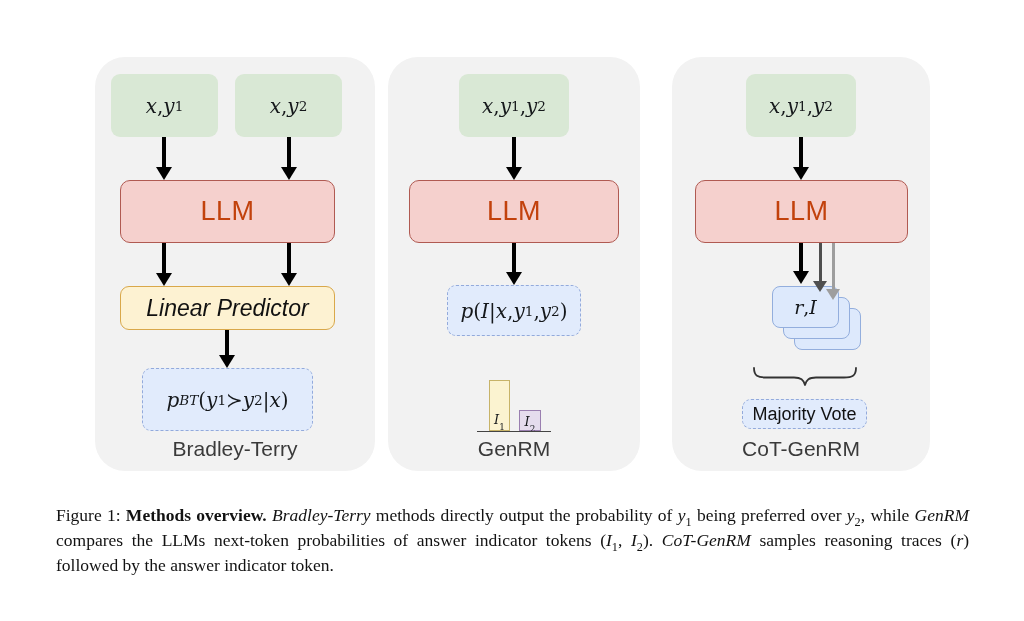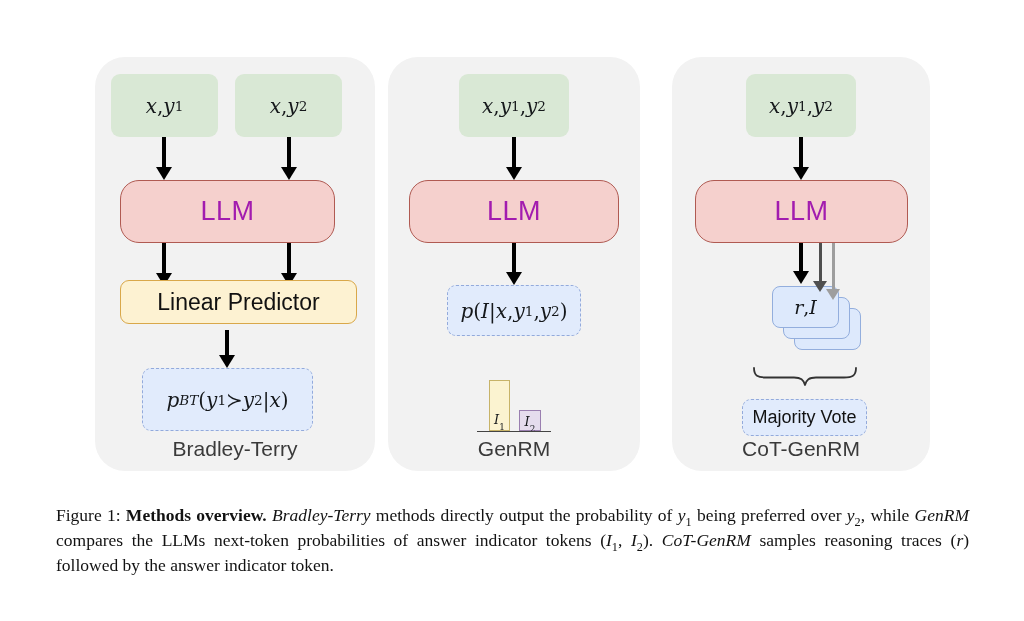--- a/index.html
+++ b/index.html
@@ -8,22 +8,22 @@
   .panel{position:absolute;top:57px;height:414px;background:#f2f2f2;border-radius:30px;}
   #panel-bt{left:95px;width:280px;}
   #panel-genrm{left:388px;width:252px;}
   #panel-cot{left:672px;width:258px;}
 
   .node{position:absolute;display:flex;align-items:center;justify-content:center;
         box-sizing:border-box;text-align:center;}
   .math{font-family:"DejaVu Serif","Liberation Serif",serif;color:#15181b;}
   .math sub{font-size:68%;line-height:0;}
   .green{background:#d9e8d5;border-radius:9px;font-size:20px;}
-  .red{background:#f5d0cd;border:1.7px solid #b05a52;border-radius:19px;
-       font-size:27px;color:#a21caf;letter-spacing:.5px;}
+  .red{background:#f5d0cd;border:1.7px solid #b05a52;border-radius:10px;
+       font-size:27px;color:#c2410c;letter-spacing:.5px;}
   .orange{background:#fdf2d2;border:1.7px solid #d9a84a;border-radius:9px;
        font-size:23px;color:#111;}
   .dashedblue{background:#e1ebfc;border:1.7px dashed #93aadb;border-radius:9px;font-size:20px;}
   .card{position:absolute;width:65px;height:40px;background:#dde9fc;
         border:1.4px solid #93aedd;border-radius:8px;display:flex;
         align-items:center;justify-content:center;font-size:19px;}
   .panel-label{position:absolute;top:380px;left:0;width:100%;text-align:center;
         font-size:21px;color:#3a3a3a;}
 
   .arrow{position:absolute;width:16px;display:flex;flex-direction:column;align-items:center;}
@@ -71,21 +71,21 @@
 
     <div class="arrow" style="left:61px;top:186px;height:43px;">
       <div class="stem"></div>
       <div class="head"></div>
     </div>
     <div class="arrow" style="left:186px;top:186px;height:43px;">
       <div class="stem"></div>
       <div class="head"></div>
     </div>
 
-    <div class="node orange" style="left:25px;top:223px;width:237px;height:44px;">Linear Predictor</div>
+    <div class="node orange" style="left:25px;top:229px;width:215px;height:44px;font-style:italic;">Linear Predictor</div>
 
     <div class="arrow" style="left:124px;top:273px;height:38px;">
       <div class="stem"></div>
       <div class="head"></div>
     </div>
 
     <div class="node dashedblue math" style="left:47px;top:311px;width:171px;height:63px;"><i>p</i><sub><i>BT</i></sub>(<i>y</i><sub>1</sub> ≻ <i>y</i><sub>2</sub>|<i>x</i>)</div>
 
     <div class="panel-label">Bradley-Terry</div>
   </div>
@@ -144,20 +144,20 @@
     </div>
     <div class="arrow light" style="left:153px;top:186px;height:57px;">
       <div class="stem"></div>
       <div class="head"></div>
     </div>
 
     <svg class="brace" width="106" height="22" viewBox="0 0 106 22">
       <path d="M2,2 C2,10 6,11.5 14,11.5 L42,11.5 C49,11.5 51.5,13.5 53,19 C54.5,13.5 57,11.5 64,11.5 L92,11.5 C100,11.5 104,10 104,2" fill="none" stroke="#333" stroke-width="1.8" stroke-linecap="round" stroke-linejoin="round"></path>
     </svg>
 
-    <div class="node dashedblue" style="left:70px;top:342px;width:125px;height:37px;font-size:18px;font-family:'Liberation Sans',sans-serif;color:#111;">Majority Vote</div>
+    <div class="node dashedblue" style="left:70px;top:342px;width:125px;height:30px;font-size:18px;font-family:'Liberation Sans',sans-serif;color:#111;">Majority Vote</div>
 
     <div class="panel-label">CoT-GenRM</div>
   </div>
 
   <div class="caption">Figure 1: <b>Methods overview.</b> <i>Bradley-Terry</i> methods directly output the probability of <i>y</i><sub>1</sub> being preferred over <i>y</i><sub>2</sub>, while <i>GenRM</i> compares the LLMs next-token probabilities of answer indicator tokens (<i>I</i><sub>1</sub>, <i>I</i><sub>2</sub>). <i>CoT-GenRM</i> samples reasoning traces (<i>r</i>) followed by the answer indicator token.</div>
 
 </div>
 
 </body></html>

